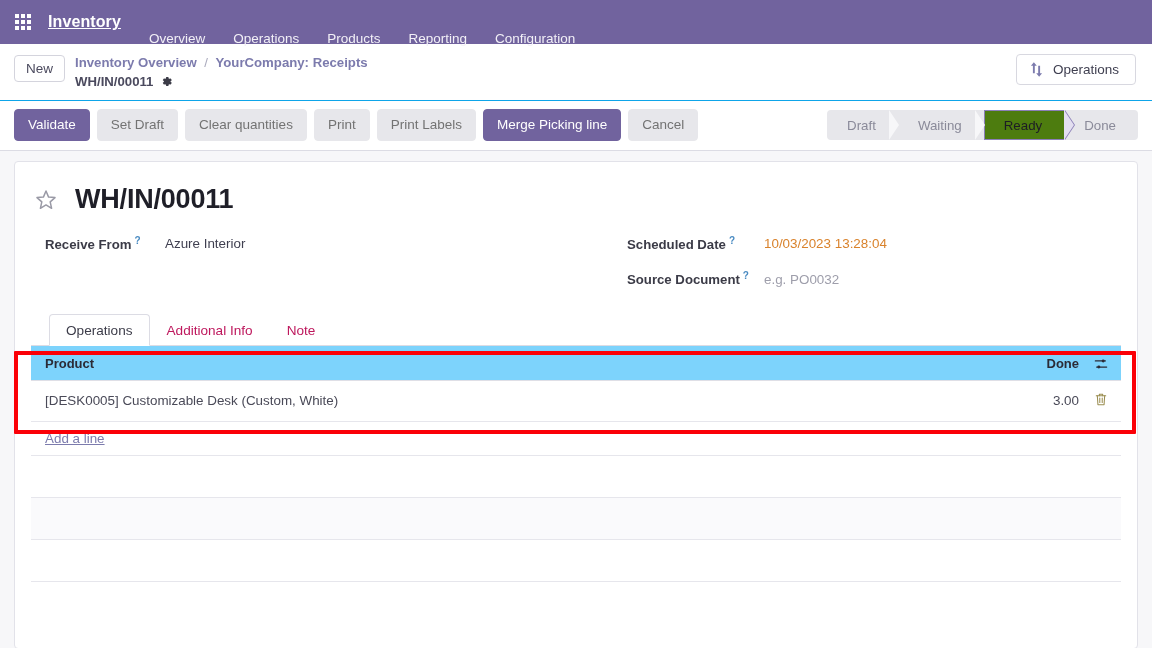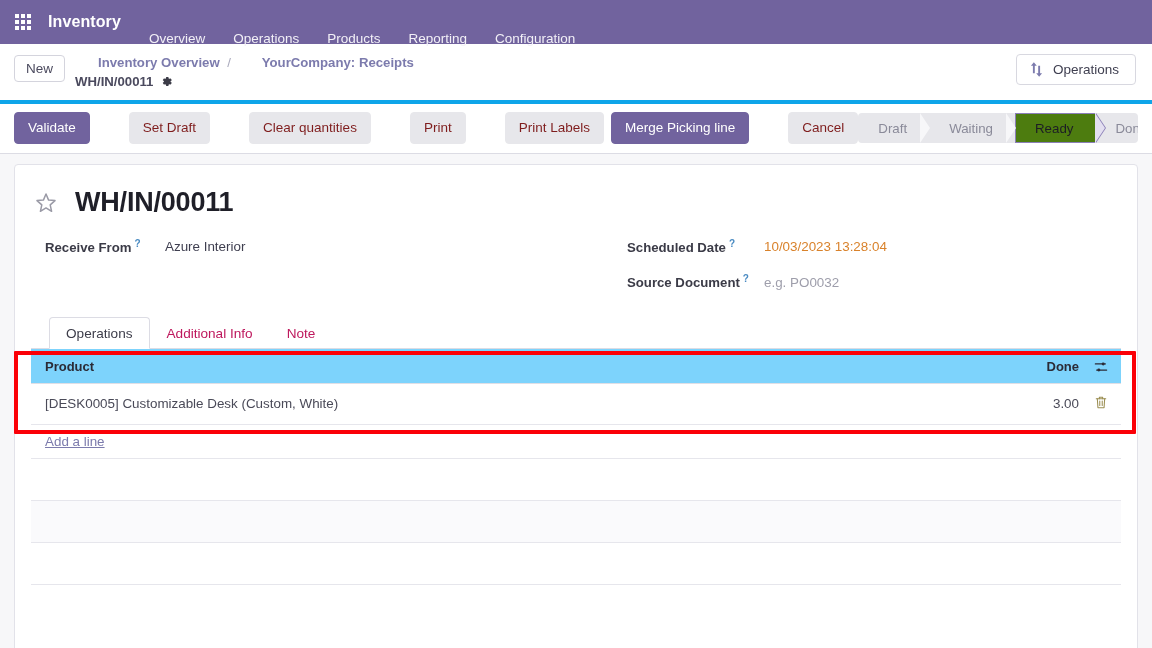--- a/index.html
+++ b/index.html
@@ -32,33 +32,33 @@
   .apps-grid {
     display: grid;
     grid-template-columns: repeat(3, 4px);
     grid-template-rows: repeat(3, 4px);
     gap: 2px;
   }
   .apps-grid i { background: #ffffff; display: block; width: 4px; height: 4px; }
   .brand {
     font-size: 16px; font-weight: 700; color: #fff;
     padding: 0 14px 0 8px; letter-spacing: .1px;
-    cursor: pointer; line-height: 44px;
+    cursor: pointer; line-height: 44px; text-decoration: underline;
   }
   .navmenu { display: flex; align-items: center; height: 44px; margin-top: 33px; }
   .navmenu a {
     color: #f2f0f7; text-decoration: none; font-size: 13.5px;
     padding: 0 14px; line-height: 44px; cursor: pointer;
     white-space: nowrap;
   }
 
   
   .cp {
     background: #ffffff;
-    border-bottom: 4px solid #0ea5e9;
+    border-bottom: 1px solid #0ea5e9;
   }
   .cp-top {
     display: flex; align-items: flex-start;
     padding: 8px 16px 9px 14px;
     justify-content: space-between;
   }
   .cp-left { display: flex; align-items: flex-start; }
   .new-btn {
     border: 1px solid #d4d4dd;
     background: #fff;
@@ -66,21 +66,21 @@
     font-size: 13.5px;
     padding: 5px 11px;
     border-radius: 4px;
     cursor: pointer;
     margin-right: 10px;
     margin-top: 3px;
     font-family: "Liberation Sans", sans-serif;
   }
   .breadcrumb { line-height: 1.42; padding-top: 2px; }
   .bc-row1 { font-size: 13.2px; font-weight: 700; }
-  .bc-link { color: #7c7bad; cursor: pointer; margin-left: 23px; }
+  .bc-link { color: #7c7bad; cursor: pointer; }
   .bc-sep { color: #a9a9bc; margin: 0 4px; font-weight: 400; }
   .bc-row2 { font-size: 13.2px; font-weight: 700; color: #4b4a5e; display: flex; align-items: center; }
   .gear-ico { margin-left: 7px; font-size: 12px; color: #3b3b47; cursor: pointer; line-height: 1; }
 
   .stat-btn {
     border: 1px solid #d8d8e0;
     background: #fff;
     border-radius: 4px;
     display: flex; align-items: center;
     padding: 6px 16px 6px 12px;
@@ -102,21 +102,21 @@
     font-family: "Liberation Sans", sans-serif;
     font-size: 13.5px;
     padding: 6px 13px;
     border-radius: 4px;
     border: 1px solid transparent;
     cursor: pointer;
     white-space: nowrap;
     line-height: 1.3;
   }
   .btn-primary { background: #71639e; color: #fff; border-color: #71639e; }
-  .btn-secondary { background: #e7e7eb; color: #7f1d1d; border-color: #e7e7eb; margin-left: 32px; }
+  .btn-secondary { background: #e7e7eb; color: #737373; border-color: #e7e7eb; }
 
   .statusbar {
     display: flex; align-items: stretch;
     background: #e7e7eb;
     border-radius: 4px;
     overflow: hidden;
     height: 30px;
   }
   .st {
     position: relative;

